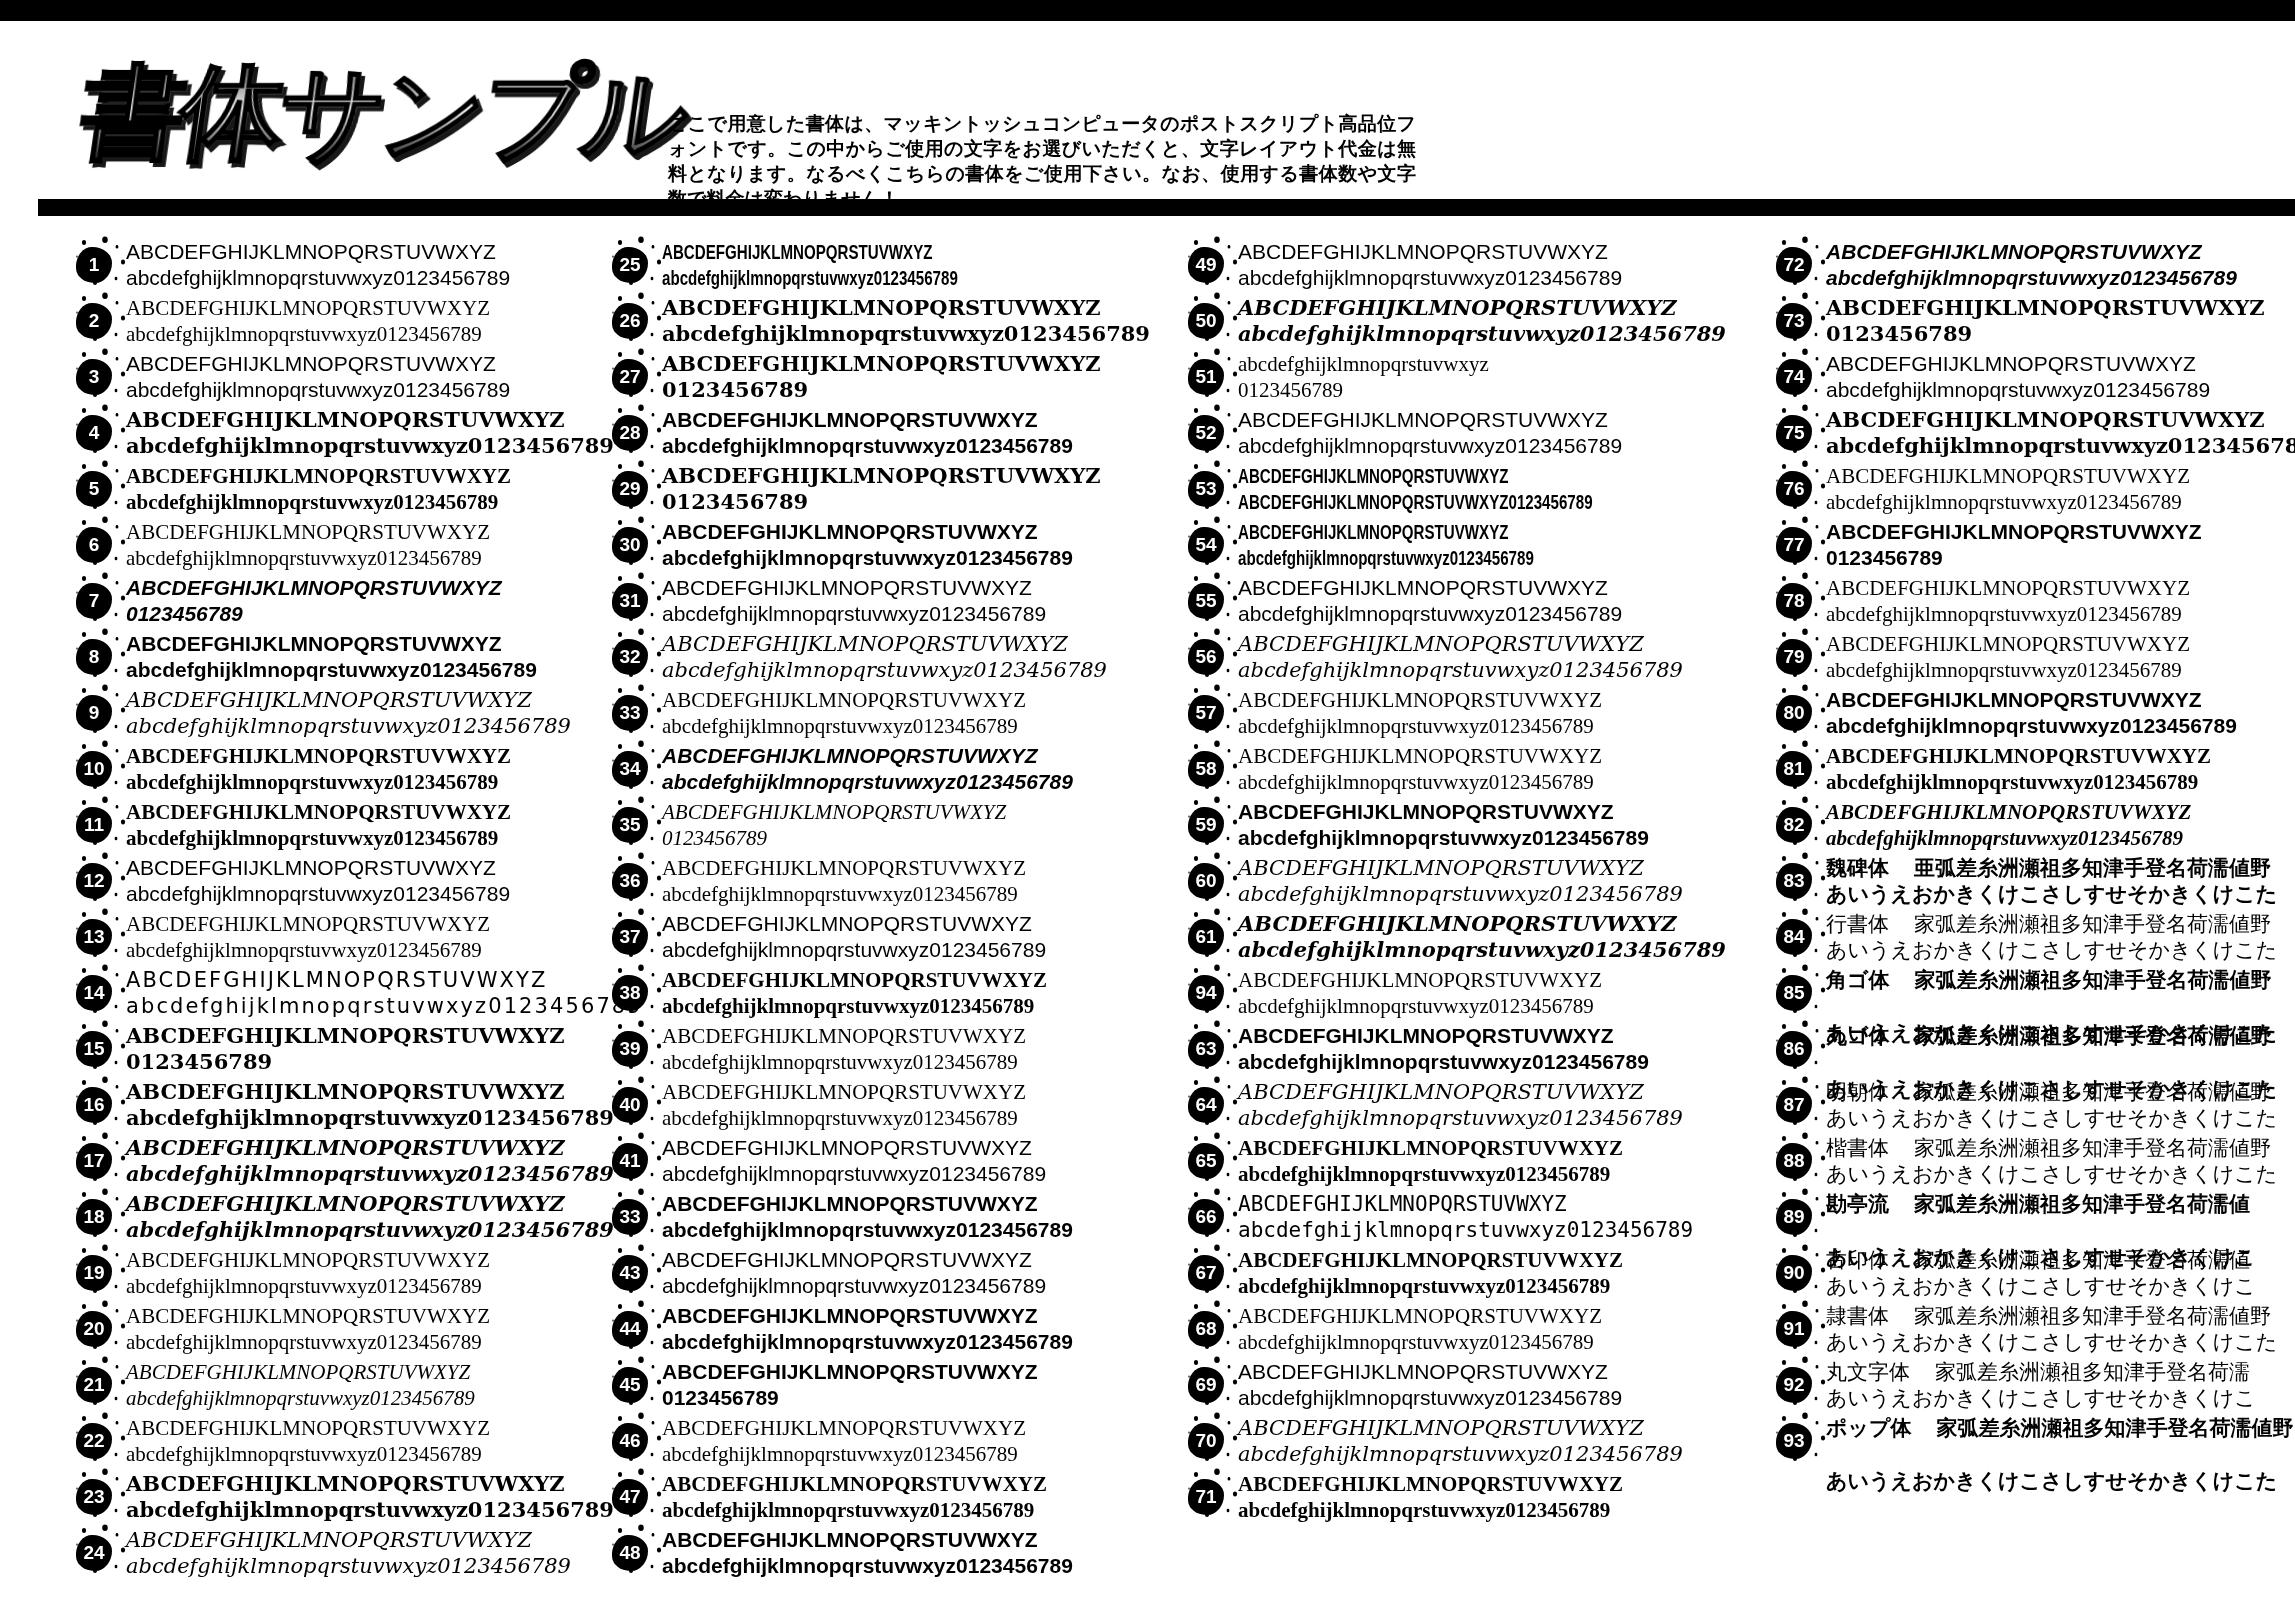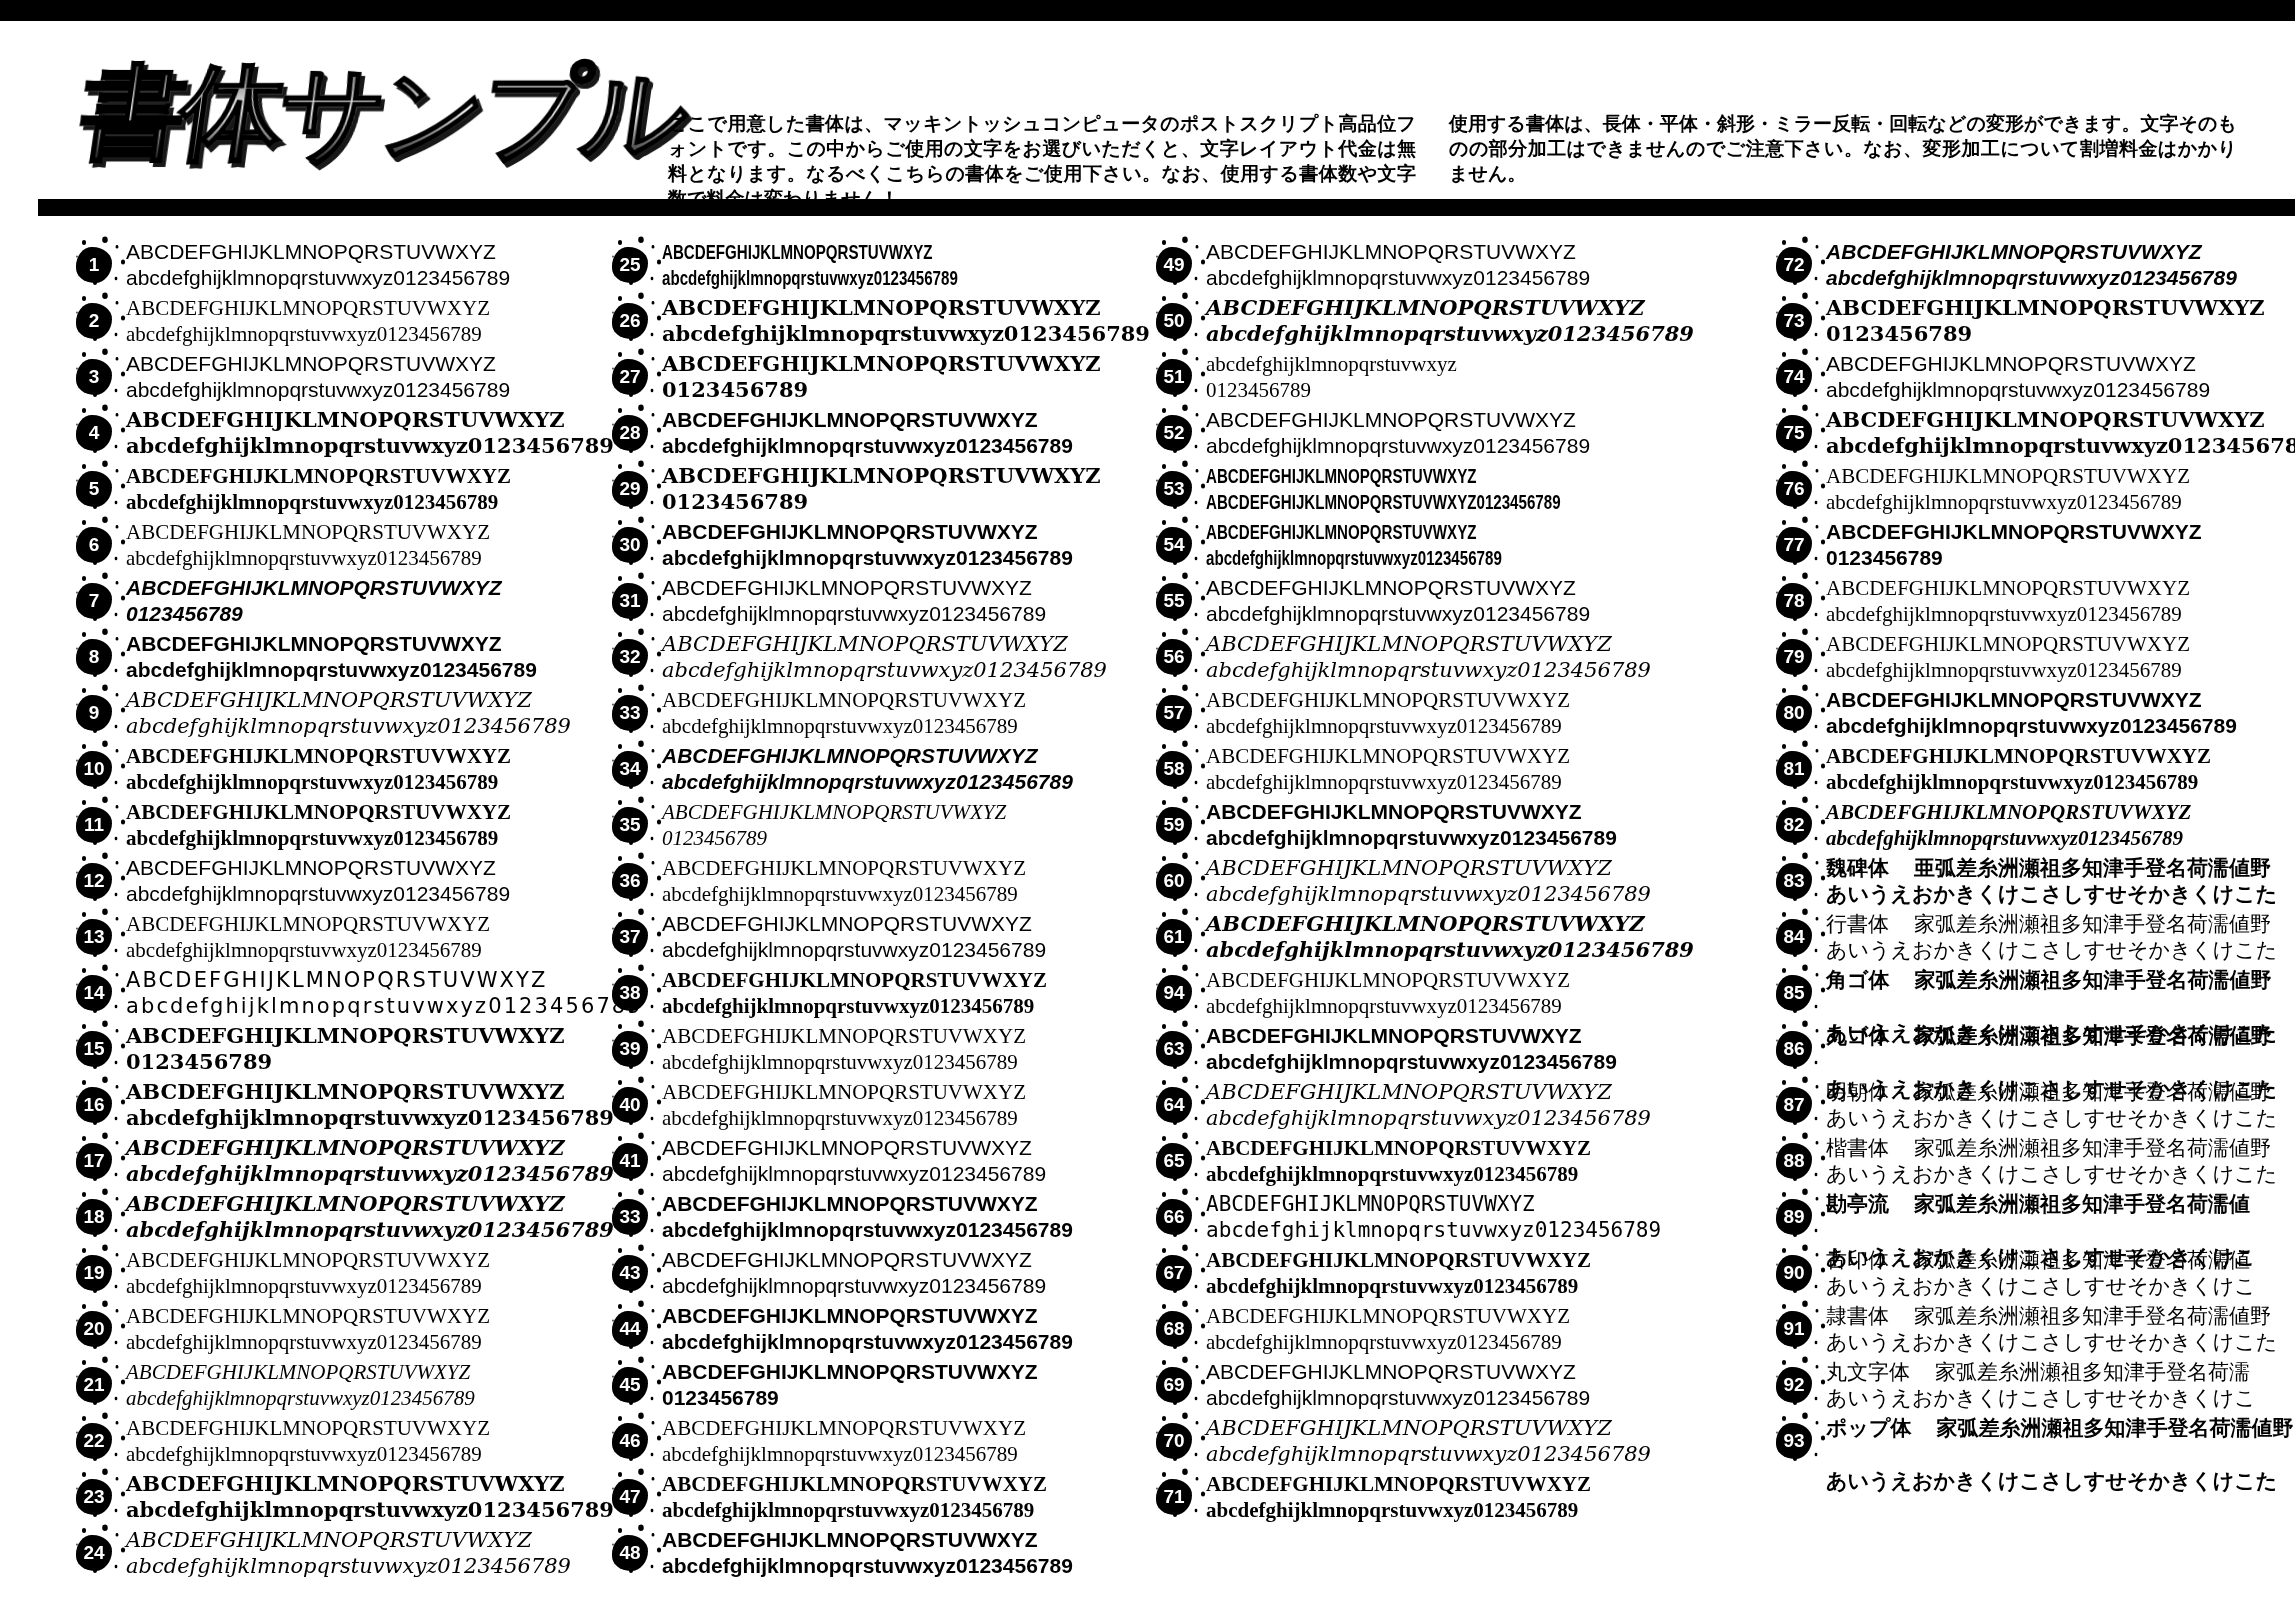--- a/index.html
+++ b/index.html
@@ -16,21 +16,21 @@
          -webkit-background-clip:text;background-clip:text;color:transparent;
          -webkit-text-stroke:2.1px #000;
          filter:drop-shadow(4.2px 4.2px 0 #181818);}
 
   .intro{position:absolute;top:111px;margin:0;font-weight:bold;
          font-size:19px;line-height:25px;text-align:justify;}
   .intro-left{left:668px;width:748px;}
   .intro-right{left:1449px;width:788px;}
 
   .col{position:absolute;top:237px;width:503px;}
-  .col-1{left:76px;} .col-2{left:612px;} .col-3{left:1156px;} .col-4{left:1776px;}
+  .col-1{left:76px;} .col-2{left:612px;} .col-3{left:1188px;} .col-4{left:1776px;}
 
   .entry{display:flex;align-items:center;gap:14px;height:56px;}
   .badge{position:relative;flex:0 0 36px;width:36px;height:36px;background:#000;color:#fff;
          border-radius:45% 55% 48% 52% / 55% 45% 57% 43%;
          display:flex;align-items:center;justify-content:center;
          font-weight:bold;font-size:19px;font-family:"Liberation Sans",sans-serif;z-index:1;}
   .badge::after{content:"";position:absolute;width:4.9px;height:4.9px;border-radius:50%;background:#000;
          top:-7px;left:5.6px;z-index:-1;
          box-shadow:21px -2.8px 0 0.7px #000,33px 4.2px 0 -0.7px #000,39px 19.4px 0 0 #000,
                     32px 36px 0 -0.7px #000,11px 40px 0 0 #000,-4.2px 32px 0 -0.7px #000,
@@ -61,21 +61,20 @@
 </style>
 </head>
 <body>
 
 <div class="page">
   <div class="topbar"></div>
 
   <h1 class="title">書体サンプル</h1>
 
   <p class="intro intro-left">ここで用意した書体は、マッキントッシュコンピュータのポストスクリプト高品位フォントです。この中からご使用の文字をお選びいただくと、文字レイアウト代金は無料となります。なるべくこちらの書体をご使用下さい。なお、使用する書体数や文字数で料金は変わりません！</p>
-  <p class="intro intro-right">使用する書体は、長体・平体・斜形・ミラー反転・回転などの変形ができます。文字そのものの部分加工はできませんのでご注意下さい。なお、変形加工について割増料金はかかりません。</p>
 
   <div class="divider"></div>
 
   <div>
     <div class="col col-1">
         <div class="entry">
           <div class="badge">1</div>
           <div class="sample">
             <div class="line s-sans">ABCDEFGHIJKLMNOPQRSTUVWXYZ</div>
             <div class="line s-sans">abcdefghijklmnopqrstuvwxyz0123456789</div>

